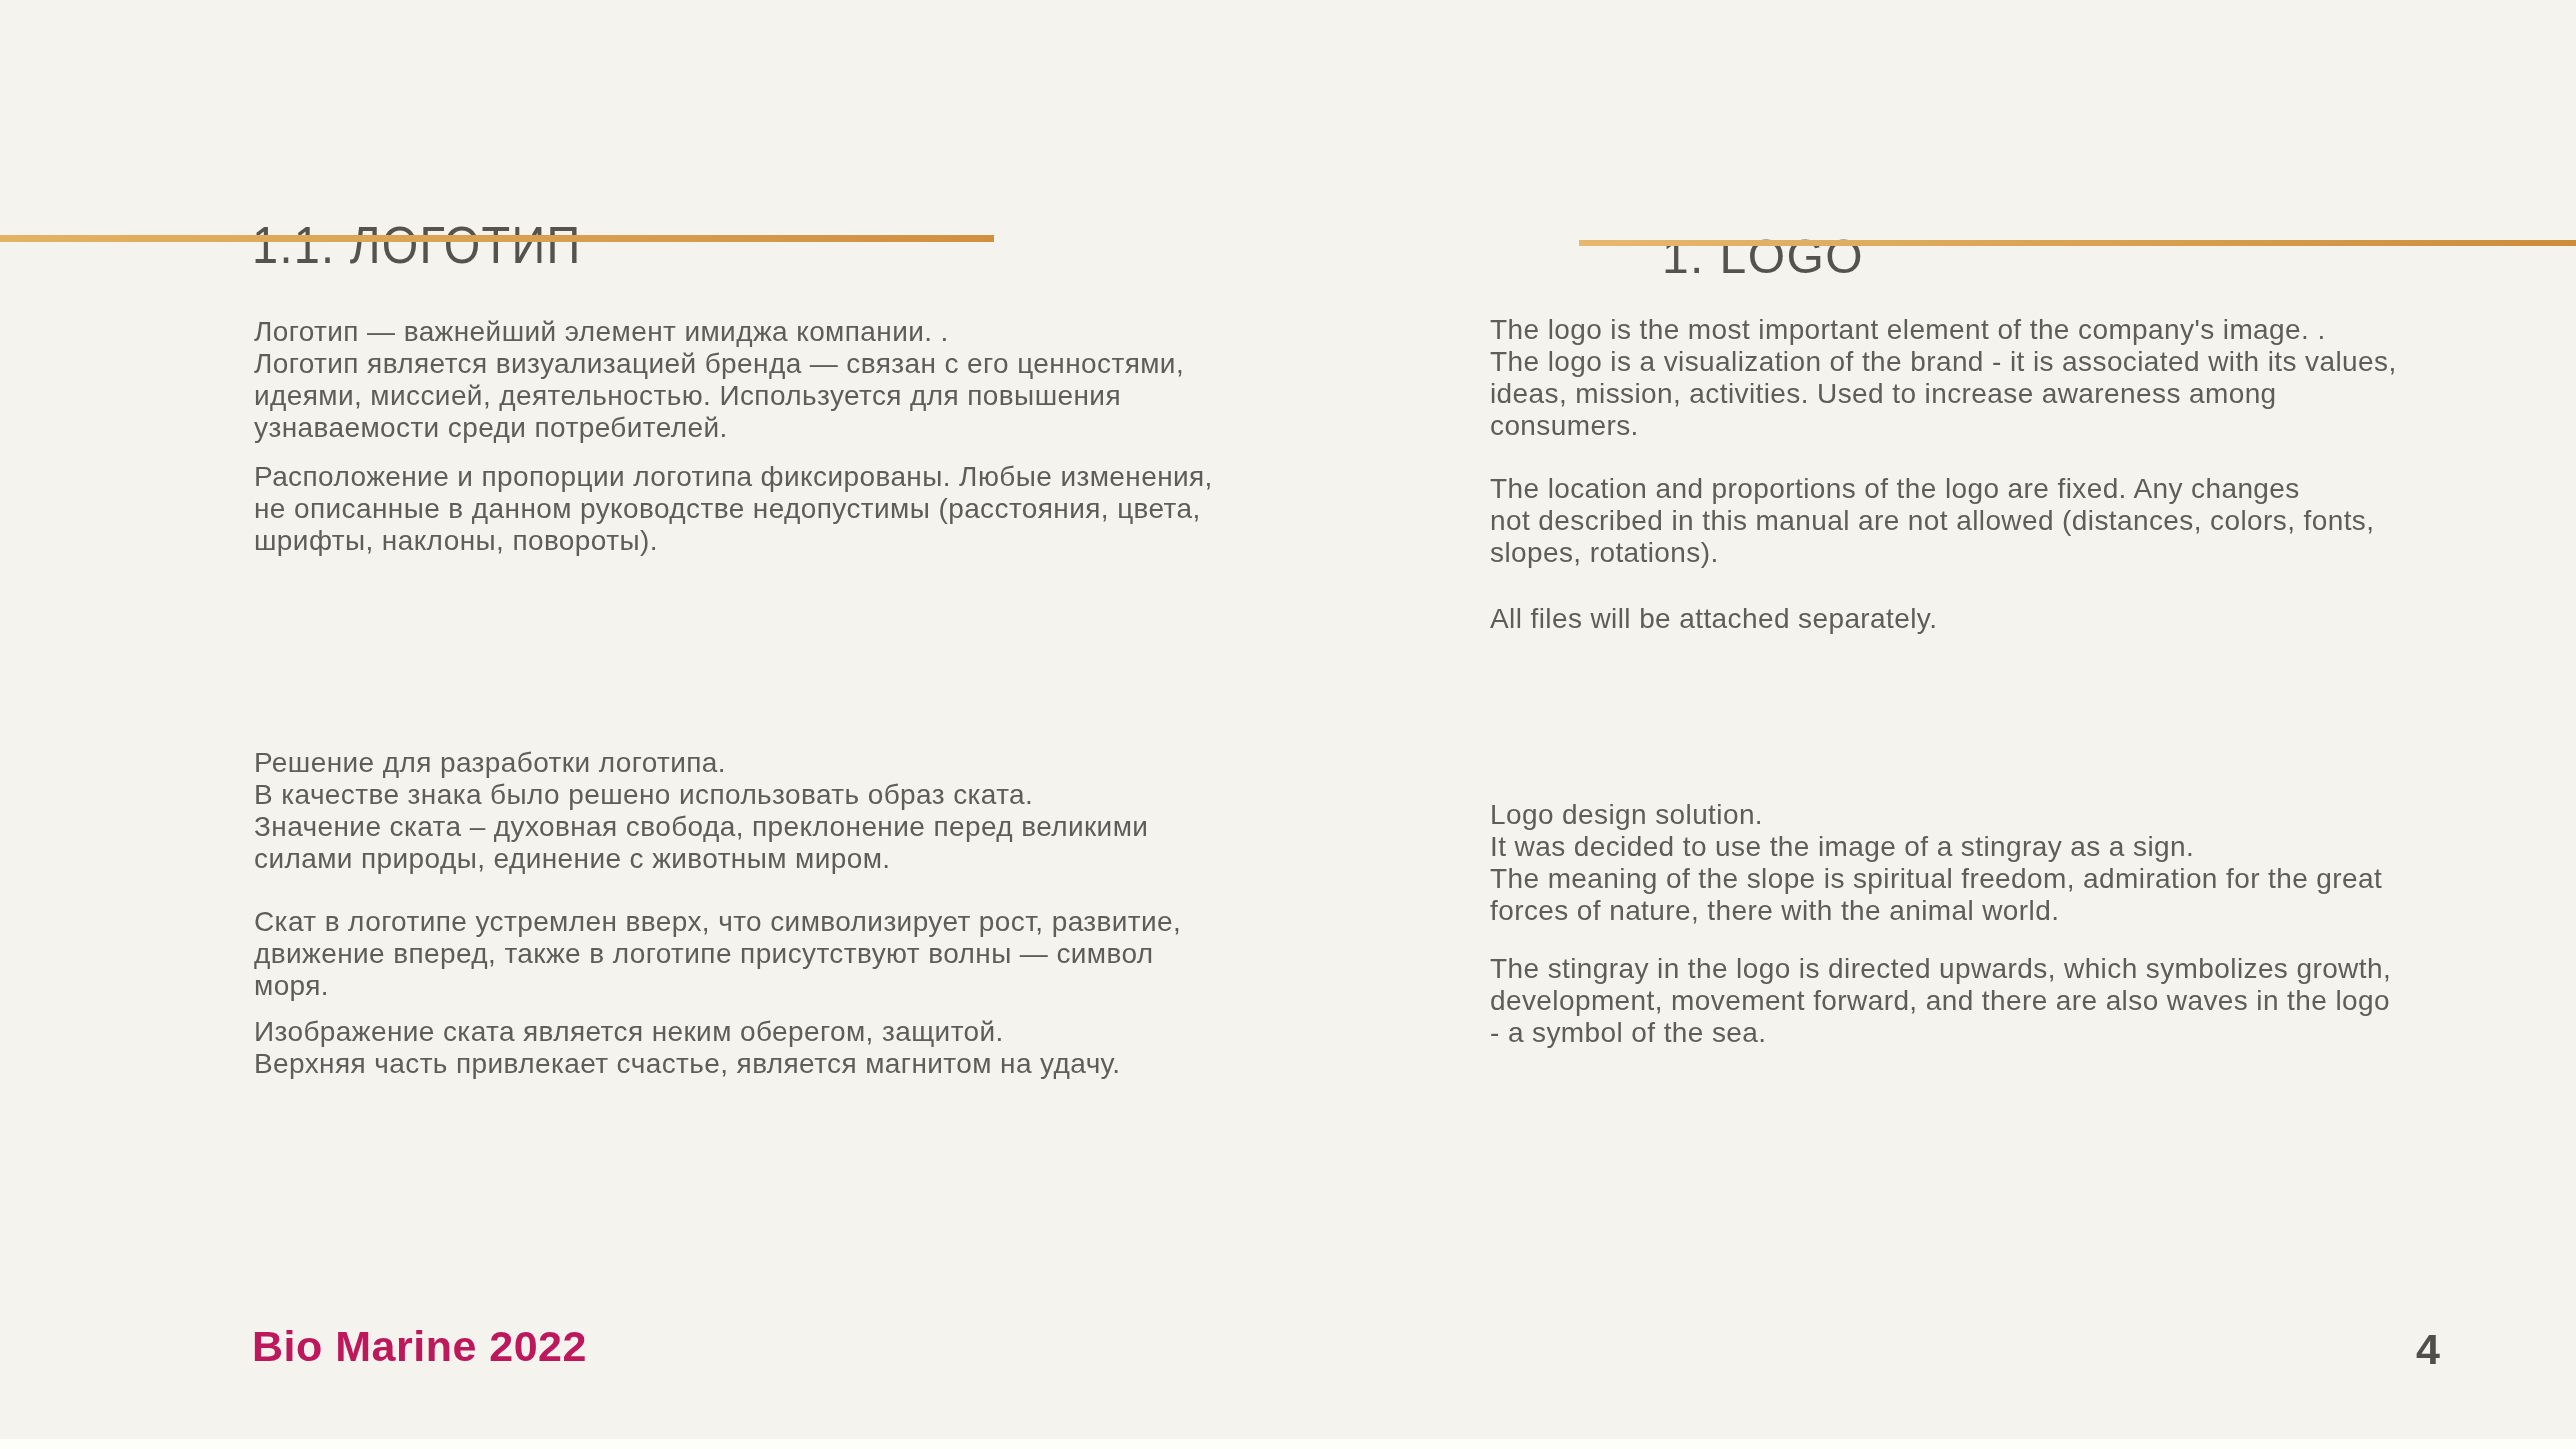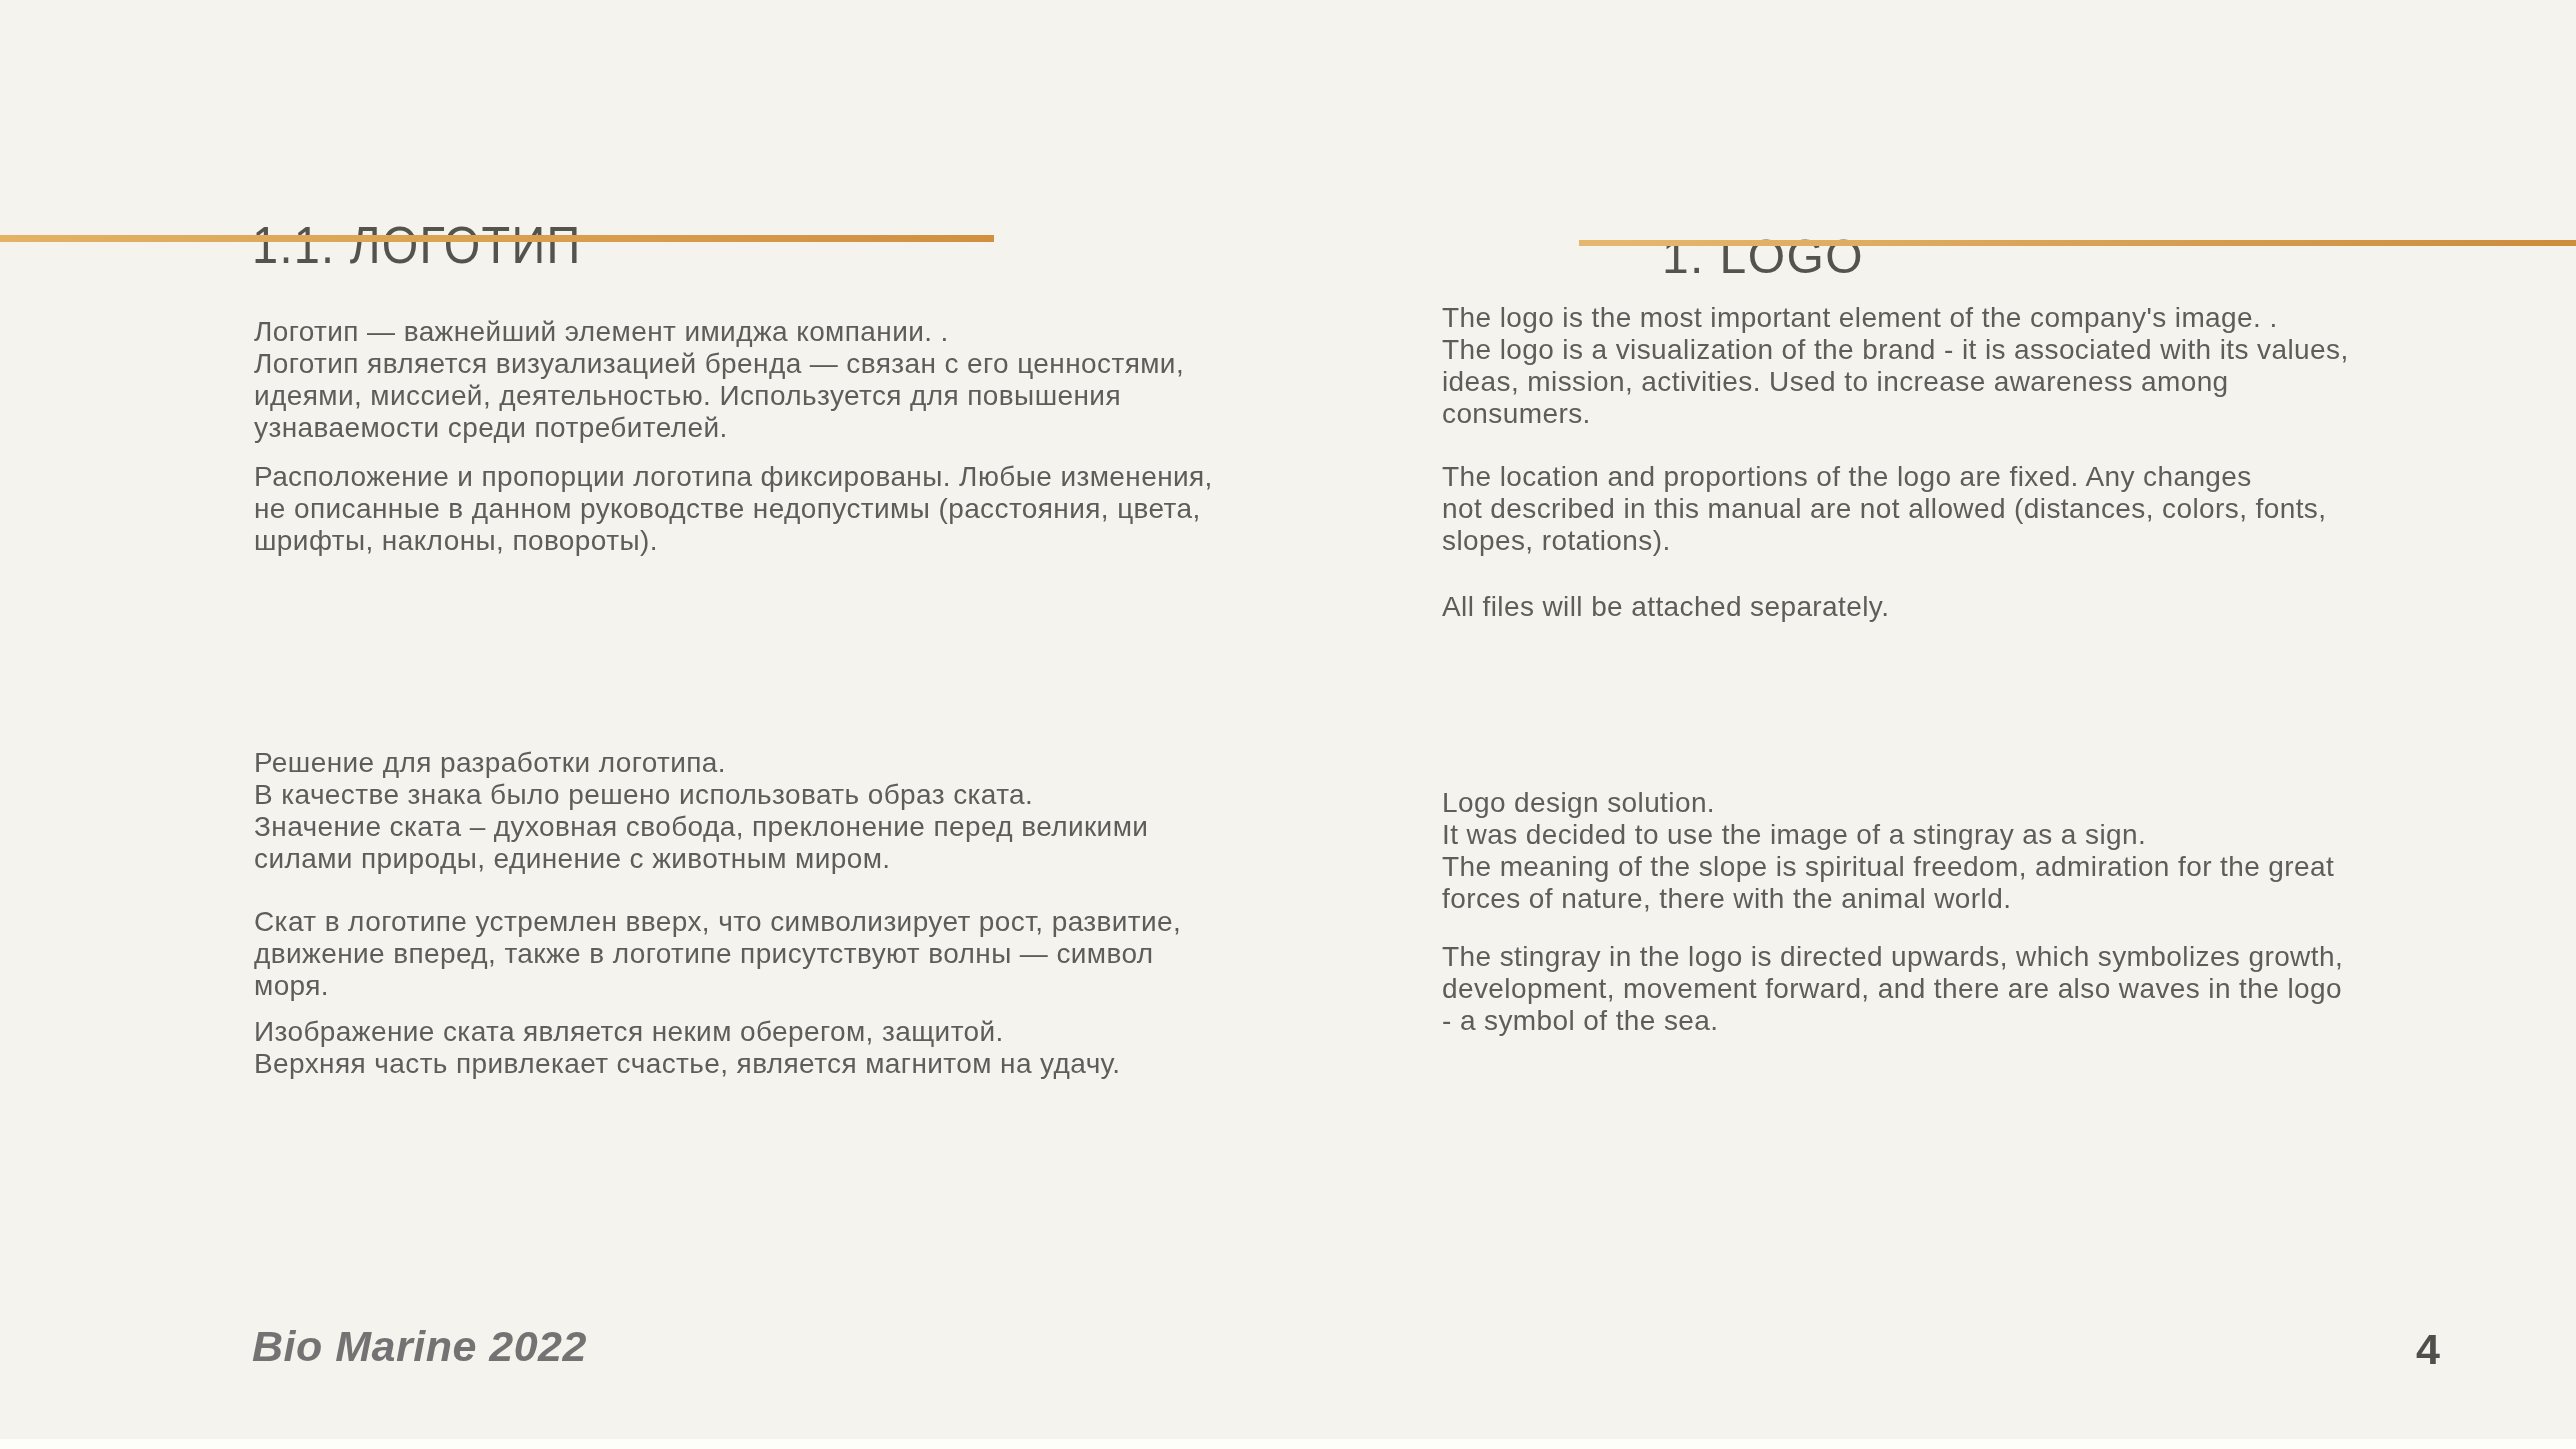--- a/index.html
+++ b/index.html
@@ -60,21 +60,21 @@
   
   .para {
     position: absolute;
     font-size: 28px;
     line-height: 32px;
     letter-spacing: 0.4px;
     color: #5e5d59;
     white-space: pre-line;
   }
   .col-ru { left: 254px; width: 1076px; }
-  .col-en { left: 1442px; width: 1076px; }
+  .col-en { left: 1490px; width: 1076px; margin-top: 12px; }
 
   .ru-p1 { top: 316px; }
   .ru-p2 { top: 461px; }
   .ru-p3 { top: 591px; }
   .ru-p4 { top: 747px; }
   .ru-p5 { top: 906px; }
   .ru-p6 { top: 1016px; }
 
   .en-p1 { top: 302px; }
   .en-p2 { top: 461px; }
@@ -83,24 +83,23 @@
   .en-p5 { top: 941px; }
   .en-p6 { top: 1068px; }
 
   
   .footer-brand {
     position: absolute;
     left: 252px;
     top: 1325px;
     font-size: 43px;
     font-weight: 700;
-    color: #737373;
+    color: #be185d;
     letter-spacing: 0.5px;
     line-height: 1;
-    font-style: italic;
   }
   .footer-page {
     position: absolute;
     left: 2416px;
     top: 1328px;
     font-size: 43px;
     font-weight: 700;
     color: #504f4b;
     line-height: 1;
   }

